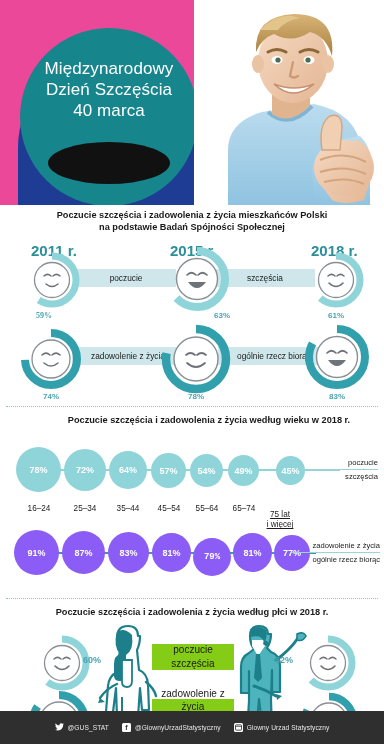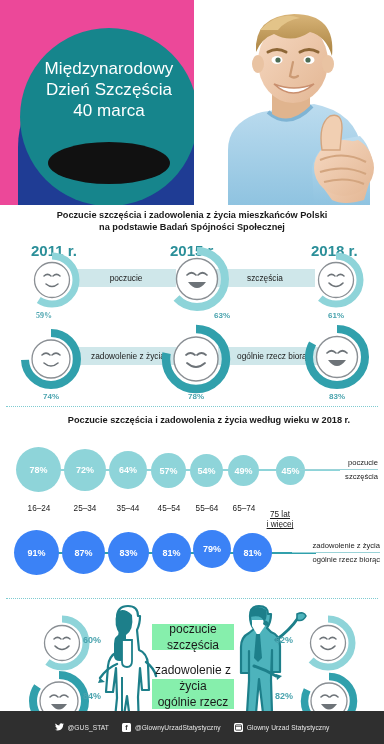--- a/index.html
+++ b/index.html
@@ -78,37 +78,37 @@
     position:absolute;font-size:8px;font-weight:700;color:#49a3ae;text-align:center;
   }
 
   
   .s2{position:relative;height:172px;}
   .agecircle{
     position:absolute;border-radius:50%;background:#8ed4d9;
     display:flex;align-items:center;justify-content:center;
     color:#ffffff;font-weight:700;font-size:9px;
   }
-  .agecircle.dark{background:#3b82f6;text-align:right;}
+  .agecircle.dark{background:#8b5cf6;text-align:right;}
   .ageline{position:absolute;height:2px;background:#8ed4d9;}
   .ageline.dark{background:#31a0ac;}
   .agelabel{
     position:absolute;font-size:8.2px;color:#1a1a1a;text-align:center;
     line-height:1.22;
   }
   .sidelab{
     position:absolute;font-size:7.6px;color:#1a1a1a;line-height:1.45;text-align:right;
   }
   .sidelab .rule{height:1px;background:#9bd3d8;margin:1px 0;}
 
   
   .s3{position:relative;height:132px;}
   .genband{
-    position:absolute;background:#86efac;display:flex;align-items:center;
-    justify-content:center;text-align:center;font-size:12px;color:#1a1a1a;
+    position:absolute;background:#84cc16;display:flex;align-items:center;
+    justify-content:center;text-align:center;font-size:10px;color:#1a1a1a;
     line-height:1.35;
   }
   .genpct{
     position:absolute;font-size:9px;font-weight:700;color:#49a3ae;
   }
 
   
   .footer{
     position:absolute;left:0;bottom:0;width:384px;height:33px;background:#2f2f2f;
     display:flex;align-items:center;justify-content:center;gap:13px;
@@ -334,36 +334,42 @@
       </div>
     <div class="agecircle dark" style="left:62px;top:105px;width:43px;height:43px;">
         <span>87%</span>
       </div>
     <div class="agecircle dark" style="left:108px;top:106px;width:41px;height:41px;">
         <span>83%</span>
       </div>
     <div class="agecircle dark" style="left:152px;top:107px;width:39px;height:39px;">
         <span>81%</span>
       </div>
-    <div class="agecircle dark" style="left:193px;top:104px;width:38px;height:38px;">
+    <div class="agecircle dark" style="left:193px;top:112px;width:38px;height:38px;font-family:Liberation Mono, monospace;">
         <span>79%</span>
       </div>
     <div class="agecircle dark" style="left:233px;top:107px;width:39px;height:39px;">
         <span>81%</span>
+      </div>
+    <div class="agecircle dark" style="left:274px;top:109px;width:36px;height:36px;">
+        <span>77%</span>
       </div>
 
     <div class="sidelab" style="left:292px;top:114px;width:88px;">
       <div>zadowolenie z życia</div>
       <div class="rule"></div>
       <div>ogólnie rzecz biorąc</div>
     </div>
   </div>
 
   <div class="divider"></div>
 
+  <div class="sec-title" style="padding-top:7px;">
+    <span>Poczucie szczęścia i zadowolenia z życia według płci w 2018 r.</span>
+  </div>
 
   <div class="s3">
 
     <div class="donut" style="left:34px;top:16px;">
       <svg width="56" height="56" viewBox="0 0 56 56">
         <circle cx="28" cy="28" r="24" fill="none" stroke="#8ed4d9" stroke-width="7" stroke-dasharray="90.5 60.3" stroke-linecap="butt" transform="rotate(-90 28 28)"></circle>
         <circle cx="28" cy="28" r="17.5" fill="#ffffff" stroke="#8a8f94" stroke-width="1.3"></circle>
         <path d="M20 24 q3.5 -3.2 7 0" stroke="#6d7378" stroke-width="1.5" fill="none" stroke-linecap="round"></path>
         <path d="M29 24 q3.5 -3.2 7 0" stroke="#6d7378" stroke-width="1.5" fill="none" stroke-linecap="round"></path>
         <path d="M21 31 q7 7 14 0" stroke="#6d7378" stroke-width="1.6" fill="none" stroke-linecap="round"></path>

